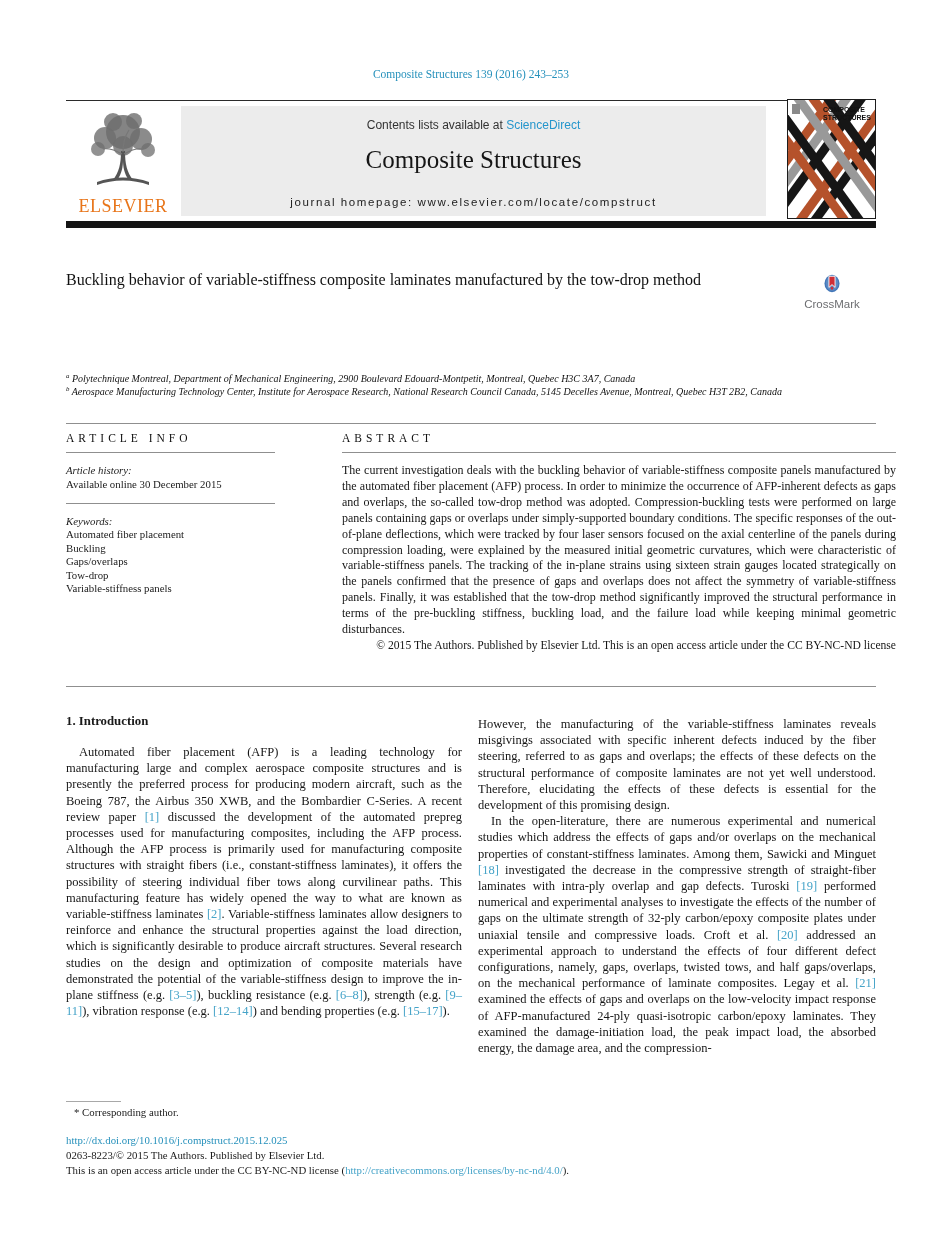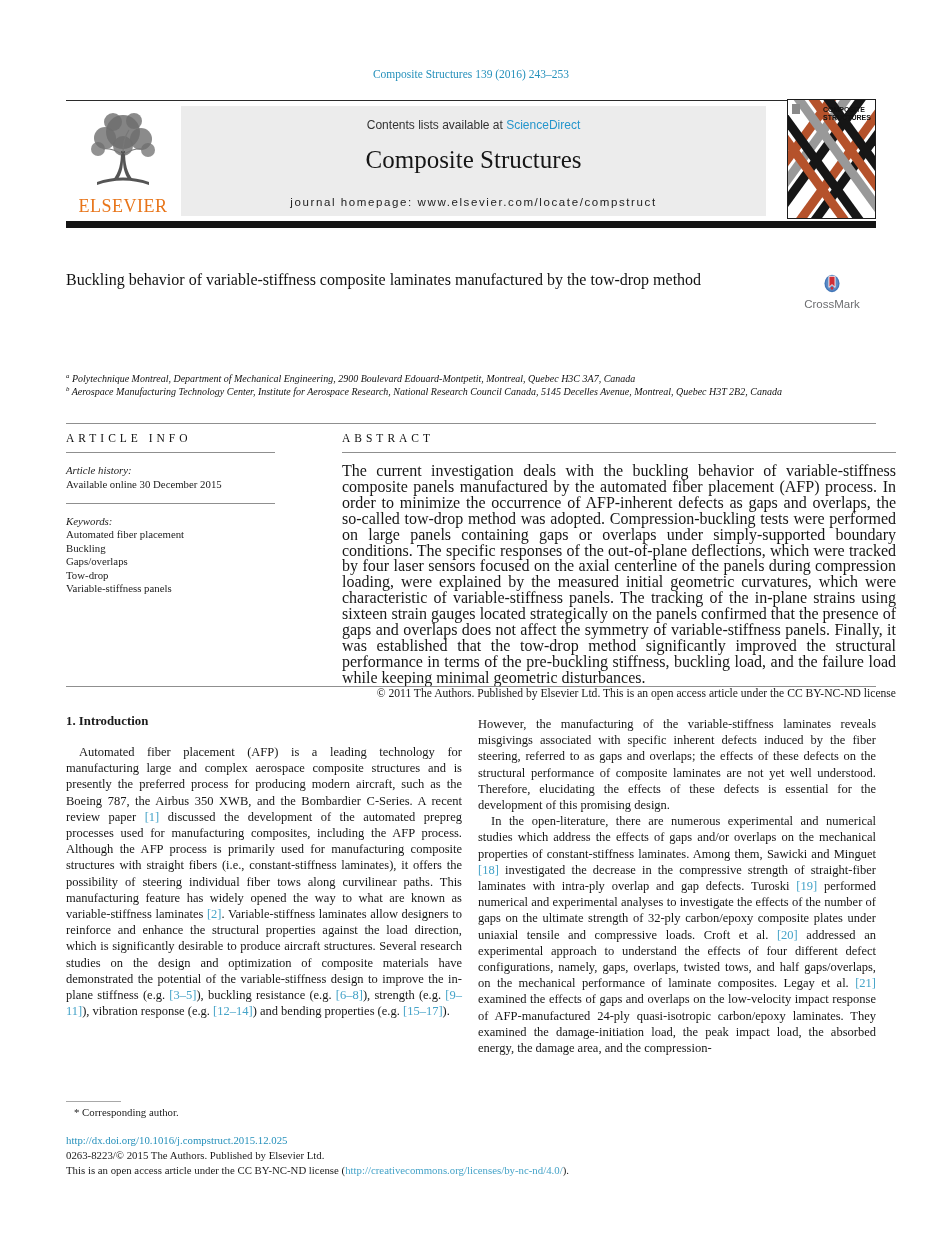--- a/index.html
+++ b/index.html
@@ -40,21 +40,21 @@
   
   .ia-top-rule{position:absolute;top:423px;left:66px;width:810px;height:1px;background:#8f8f8f;}
   .ia-bottom-rule{position:absolute;top:686px;left:66px;width:810px;height:1px;background:#8f8f8f;}
   .info-col{position:absolute;left:66px;top:432px;width:209px;font-size:10.8px;}
   .col-heading{font-size:11.5px;letter-spacing:4px;color:#111;}
   .info-rule{height:1px;background:#8f8f8f;margin:8px 0 10px 0;}
   .hist-label,.kw-label{font-style:italic;line-height:14px;}
   .hist-value{line-height:14px;}
   .kw{line-height:13.5px;}
   .abs-col{position:absolute;left:342px;top:432px;width:554px;}
-  .abs-text{font-size:16px;line-height:15.9px;text-align:justify;color:#161616;}
+  .abs-text{font-size:12px;line-height:15.9px;text-align:justify;color:#161616;}
   .abs-copy{font-size:11.6px;line-height:15.5px;text-align:right;color:#161616;}
   
   .intro-heading{position:absolute;left:66px;top:714px;font-size:12.8px;font-weight:bold;}
   .body-col{position:absolute;font-size:12.5px;line-height:16.2px;text-align:justify;color:#161616;}
   .body-col p{margin:0;}
   .body-col p.indent{text-indent:13px;}
   .col-left{left:66px;top:744px;width:396px;}
   .col-right{left:478px;top:716px;width:398px;}
   
   .fn-rule{position:absolute;left:66px;top:1101px;width:55px;height:1px;background:#a8a8a8;}
@@ -163,21 +163,21 @@
     <div class="kw">Buckling</div>
     <div class="kw">Gaps/overlaps</div>
     <div class="kw">Tow-drop</div>
     <div class="kw">Variable-stiffness panels</div>
   </div>
 
   <div class="abs-col">
     <div class="col-heading">ABSTRACT</div>
     <div class="info-rule"></div>
     <div class="abs-text">The current investigation deals with the buckling behavior of variable-stiffness composite panels manufactured by the automated fiber placement (AFP) process. In order to minimize the occurrence of AFP-inherent defects as gaps and overlaps, the so-called tow-drop method was adopted. Compression-buckling tests were performed on large panels containing gaps or overlaps under simply-supported boundary conditions. The specific responses of the out-of-plane deflections, which were tracked by four laser sensors focused on the axial centerline of the panels during compression loading, were explained by the measured initial geometric curvatures, which were characteristic of variable-stiffness panels. The tracking of the in-plane strains using sixteen strain gauges located strategically on the panels confirmed that the presence of gaps and overlaps does not affect the symmetry of variable-stiffness panels. Finally, it was established that the tow-drop method significantly improved the structural performance in terms of the pre-buckling stiffness, buckling load, and the failure load while keeping minimal geometric disturbances.</div>
-    <div class="abs-copy">© 2011 The Authors. Published by Elsevier Ltd. This is an open access article under the CC BY-NC-ND license</div>
+    <div class="abs-copy">© 2015 The Authors. Published by Elsevier Ltd. This is an open access article under the CC BY-NC-ND license</div>
   </div>
 
   <div class="ia-bottom-rule"></div>
 
   <div class="intro-heading">1. Introduction</div>
 
   <div class="body-col col-left">
     <p class="indent"><span>Automated fiber placement (AFP) is a leading technology for manufacturing large and complex aerospace composite structures and is presently the preferred process for producing modern aircraft, such as the Boeing 787, the Airbus 350 XWB, and the Bombardier C-Series. A recent review paper </span><span class="link">[1]</span><span> discussed the development of the automated prepreg processes used for manufacturing composites, including the AFP process. Although the AFP process is primarily used for manufacturing composite structures with straight fibers (i.e., constant-stiffness laminates), it offers the possibility of steering individual fiber tows along curvilinear paths. This manufacturing feature has widely opened the way to what are known as variable-stiffness laminates </span><span class="link">[2]</span><span>. Variable-stiffness laminates allow designers to reinforce and enhance the structural properties against the load direction, which is significantly desirable to produce aircraft structures. Several research studies on the design and optimization of composite materials have demonstrated the potential of the variable-stiffness design to improve the in-plane stiffness (e.g. </span><span class="link">[3–5]</span><span>), buckling resistance (e.g. </span><span class="link">[6–8]</span><span>), strength (e.g. </span><span class="link">[9–11]</span><span>), vibration response (e.g. </span><span class="link">[12–14]</span><span>) and bending properties (e.g. </span><span class="link">[15–17]</span><span>).</span></p>
   </div>
 

